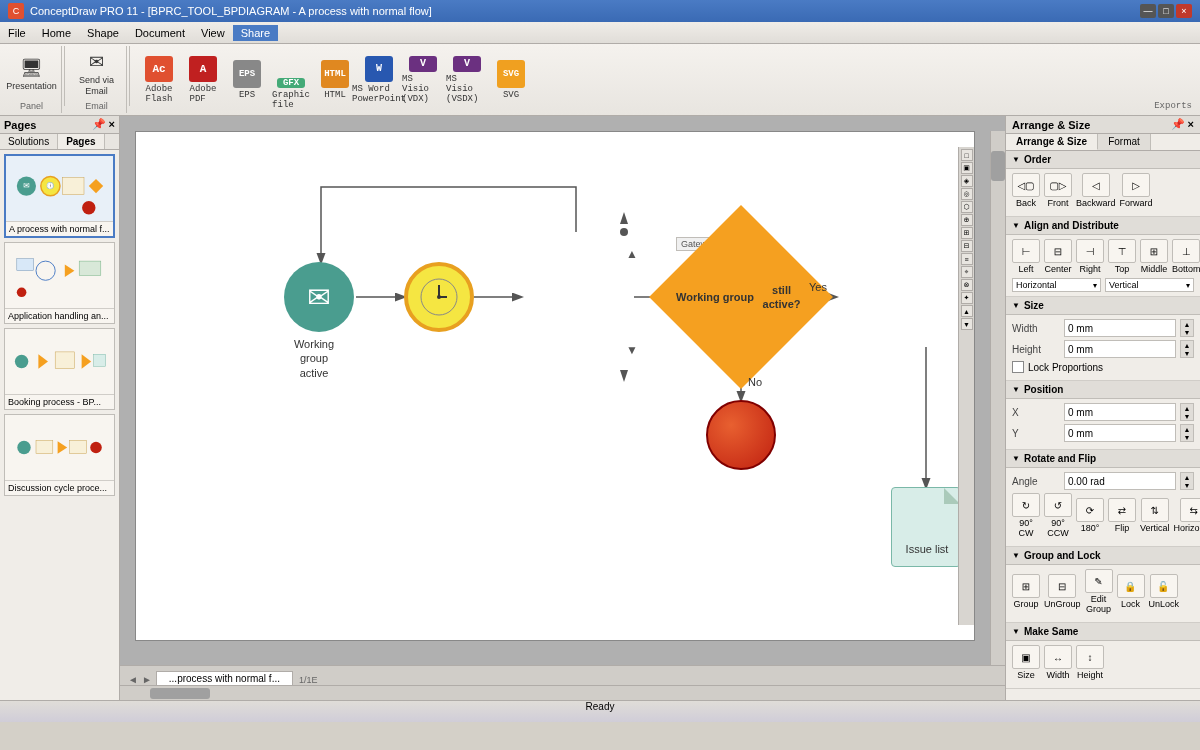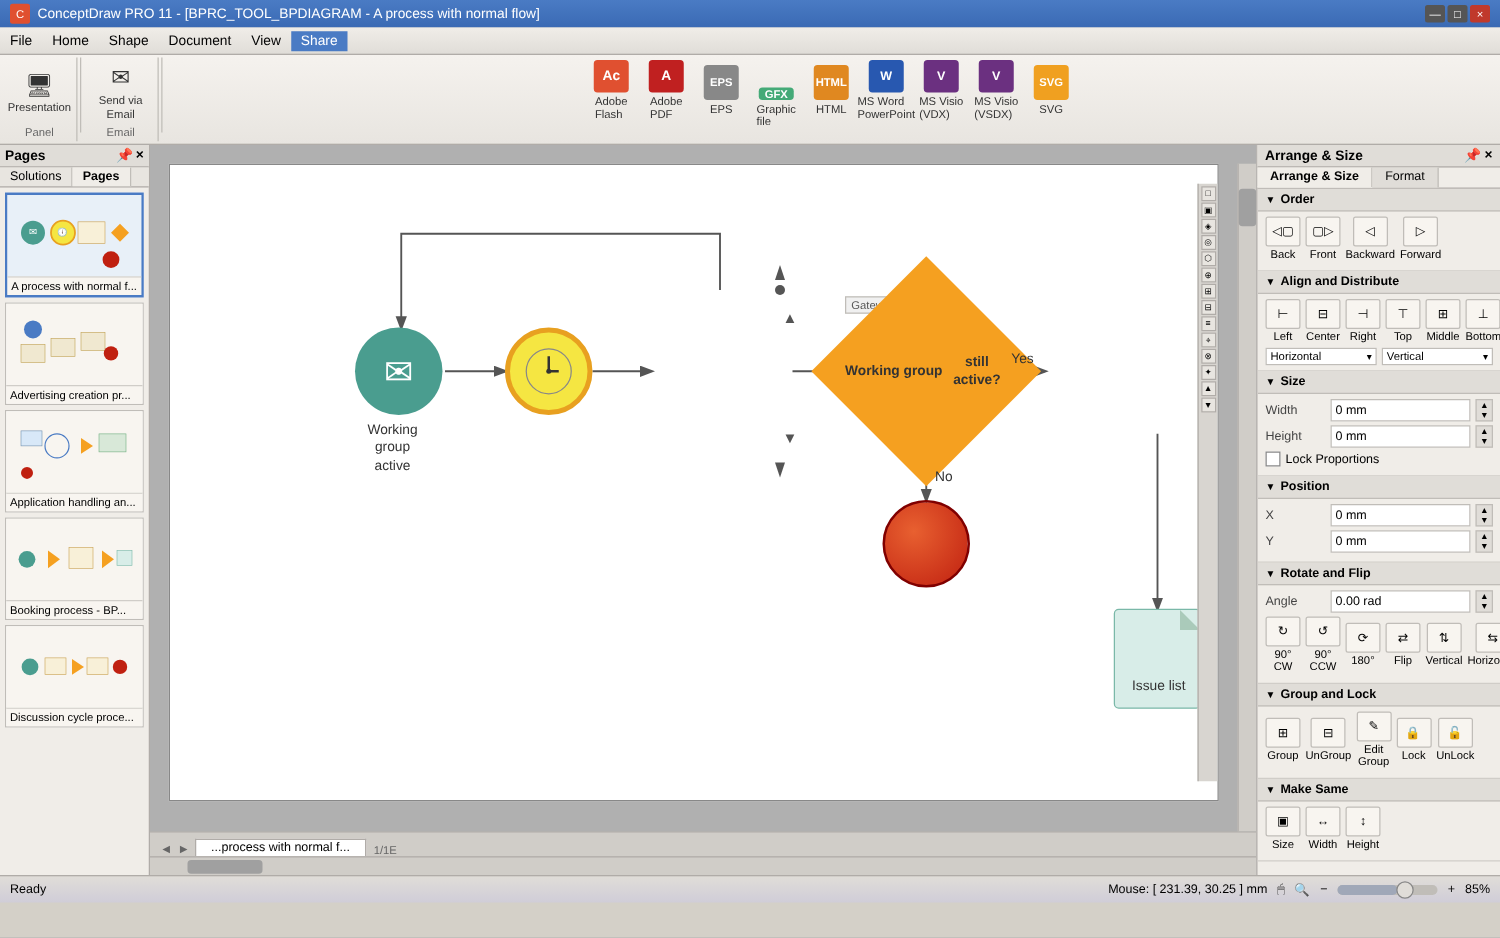--- a/index.html
+++ b/index.html
@@ -168,21 +168,21 @@
 
     .checkbox-row { display: flex; align-items: center; gap: 4px; margin-bottom: 3px; }
     .small-checkbox { width: 12px; height: 12px; border: 1px solid #888; background: white; }
 
     
     #statusbar {
       height: 22px;
       background: linear-gradient(to bottom, #e0ddd8, #d0cdd8);
       border-top: 1px solid #b0aca8;
       display: flex; align-items: center; justify-content: space-between;
-      padding: 0 8px; font-size: 10px;
+      padding: 0 8px; font-size: 10px; flex-direction: column;
     }
     #statusbar-right { display: flex; align-items: center; gap: 8px; }
 
     
     #tabbar {
       height: 20px;
       background: #d0cdc8;
       display: flex; align-items: flex-end;
       border-top: 1px solid #b0aca8;
       padding: 0 8px;
@@ -322,21 +322,21 @@
   <div class="toolbar-group">
     <div class="toolbar-items">
       <div class="toolbar-btn">
         <div class="btn-icon">✉</div>
         <div style="font-size:9px;text-align:center;line-height:1.2;">Send via<br>Email</div>
       </div>
     </div>
     <div class="toolbar-group-label">Email</div>
   </div>
   <div class="toolbar-separator"></div>
-  <div class="toolbar-group" style="flex-direction:column;flex:1;border-right:none;">
+  <div class="toolbar-group" style="flex-direction:row;flex:1;border-right:none;font-family:Liberation Mono, monospace;">
     <div class="toolbar-items" style="flex-wrap:wrap;align-content:center;">
       <div class="toolbar-btn">
         <div style="width:28px;height:28px;background:#e05030;border-radius:3px;display:flex;align-items:center;justify-content:center;color:white;font-size:11px;font-weight:bold;">Ac</div>
         <div style="font-size:9px;">Adobe<br>Flash</div>
       </div>
       <div class="toolbar-btn">
         <div style="width:28px;height:28px;background:#c02020;border-radius:3px;display:flex;align-items:center;justify-content:center;color:white;font-size:11px;font-weight:bold;">A</div>
         <div style="font-size:9px;">Adobe<br>PDF</div>
       </div>
       <div class="toolbar-btn">
@@ -396,32 +396,20 @@
             <circle cx="80" cy="60" r="20" fill="#f5e642" stroke="#e8a020" stroke-width="3"></circle>
             <text x="80" y="64" text-anchor="middle" font-size="14">🕕</text>
             <rect x="105" y="42" width="45" height="36" fill="#f8f0d8" stroke="#c8a050"></rect>
             <polygon points="160,60 175,45 190,60 175,75" fill="#f5a020"></polygon>
             <circle cx="160" cy="105" r="14" fill="#c02010"></circle>
           </svg>
         </div>
         <div class="page-thumb-label">A process with normal f...</div>
       </div>
 
-      <div class="page-thumb">
-        <div class="page-thumb-img" style="background:#f8f5f0;">
-          <svg width="96" height="65" viewBox="0 0 200 130">
-            <circle cx="30" cy="40" r="15" fill="#4a7bc4"></circle>
-            <rect x="10" y="65" width="40" height="30" fill="#f0e8d0" stroke="#c0a050"></rect>
-            <rect x="60" y="55" width="40" height="30" fill="#f0e8d0" stroke="#c0a050"></rect>
-            <rect x="110" y="45" width="40" height="30" fill="#f0e8d0" stroke="#c0a050"></rect>
-            <circle cx="160" cy="80" r="12" fill="#c02010"></circle>
-          </svg>
-        </div>
-        <div class="page-thumb-label">Advertising creation pr...</div>
-      </div>
 
       <div class="page-thumb">
         <div class="page-thumb-img" style="background:#f8f5f0;">
           <svg width="96" height="65" viewBox="0 0 200 130">
             <rect x="10" y="30" width="35" height="25" fill="#d8e8f8" stroke="#7090b0"></rect>
             <circle cx="70" cy="55" r="20" fill="none" stroke="#4a7bc4" stroke-width="2"></circle>
             <polygon points="110,42 130,55 110,68" fill="#f5a020"></polygon>
             <rect x="140" y="35" width="45" height="30" fill="#d8e8d8" stroke="#70b080"></rect>
             <circle cx="20" cy="100" r="10" fill="#c02010"></circle>
           </svg>
@@ -792,25 +780,13 @@
             <div class="icon-btn-label">Height</div>
           </div>
         </div>
       </div>
     </div>
   </div>
 </div>
 
 <div id="statusbar">
   <span>Ready</span>
-  <div id="statusbar-right">
-    <span>Mouse: [ 231.39, 30.25 ] mm</span>
-    <span>🖱</span>
-    <span>🔍</span>
-    <span style="cursor:pointer;">−</span>
-    <div style="width:80px;height:8px;background:#c0bdb8;border-radius:4px;position:relative;">
-      <div style="position:absolute;width:60%;height:100%;background:#a0a8b8;border-radius:4px;"></div>
-      <div style="position:absolute;left:58%;top:-3px;width:14px;height:14px;background:#e0ddd8;border:1px solid #888;border-radius:50%;"></div>
-    </div>
-    <span style="cursor:pointer;">+</span>
-    <span>85%</span>
-  </div>
 </div>
 
 </body></html>

